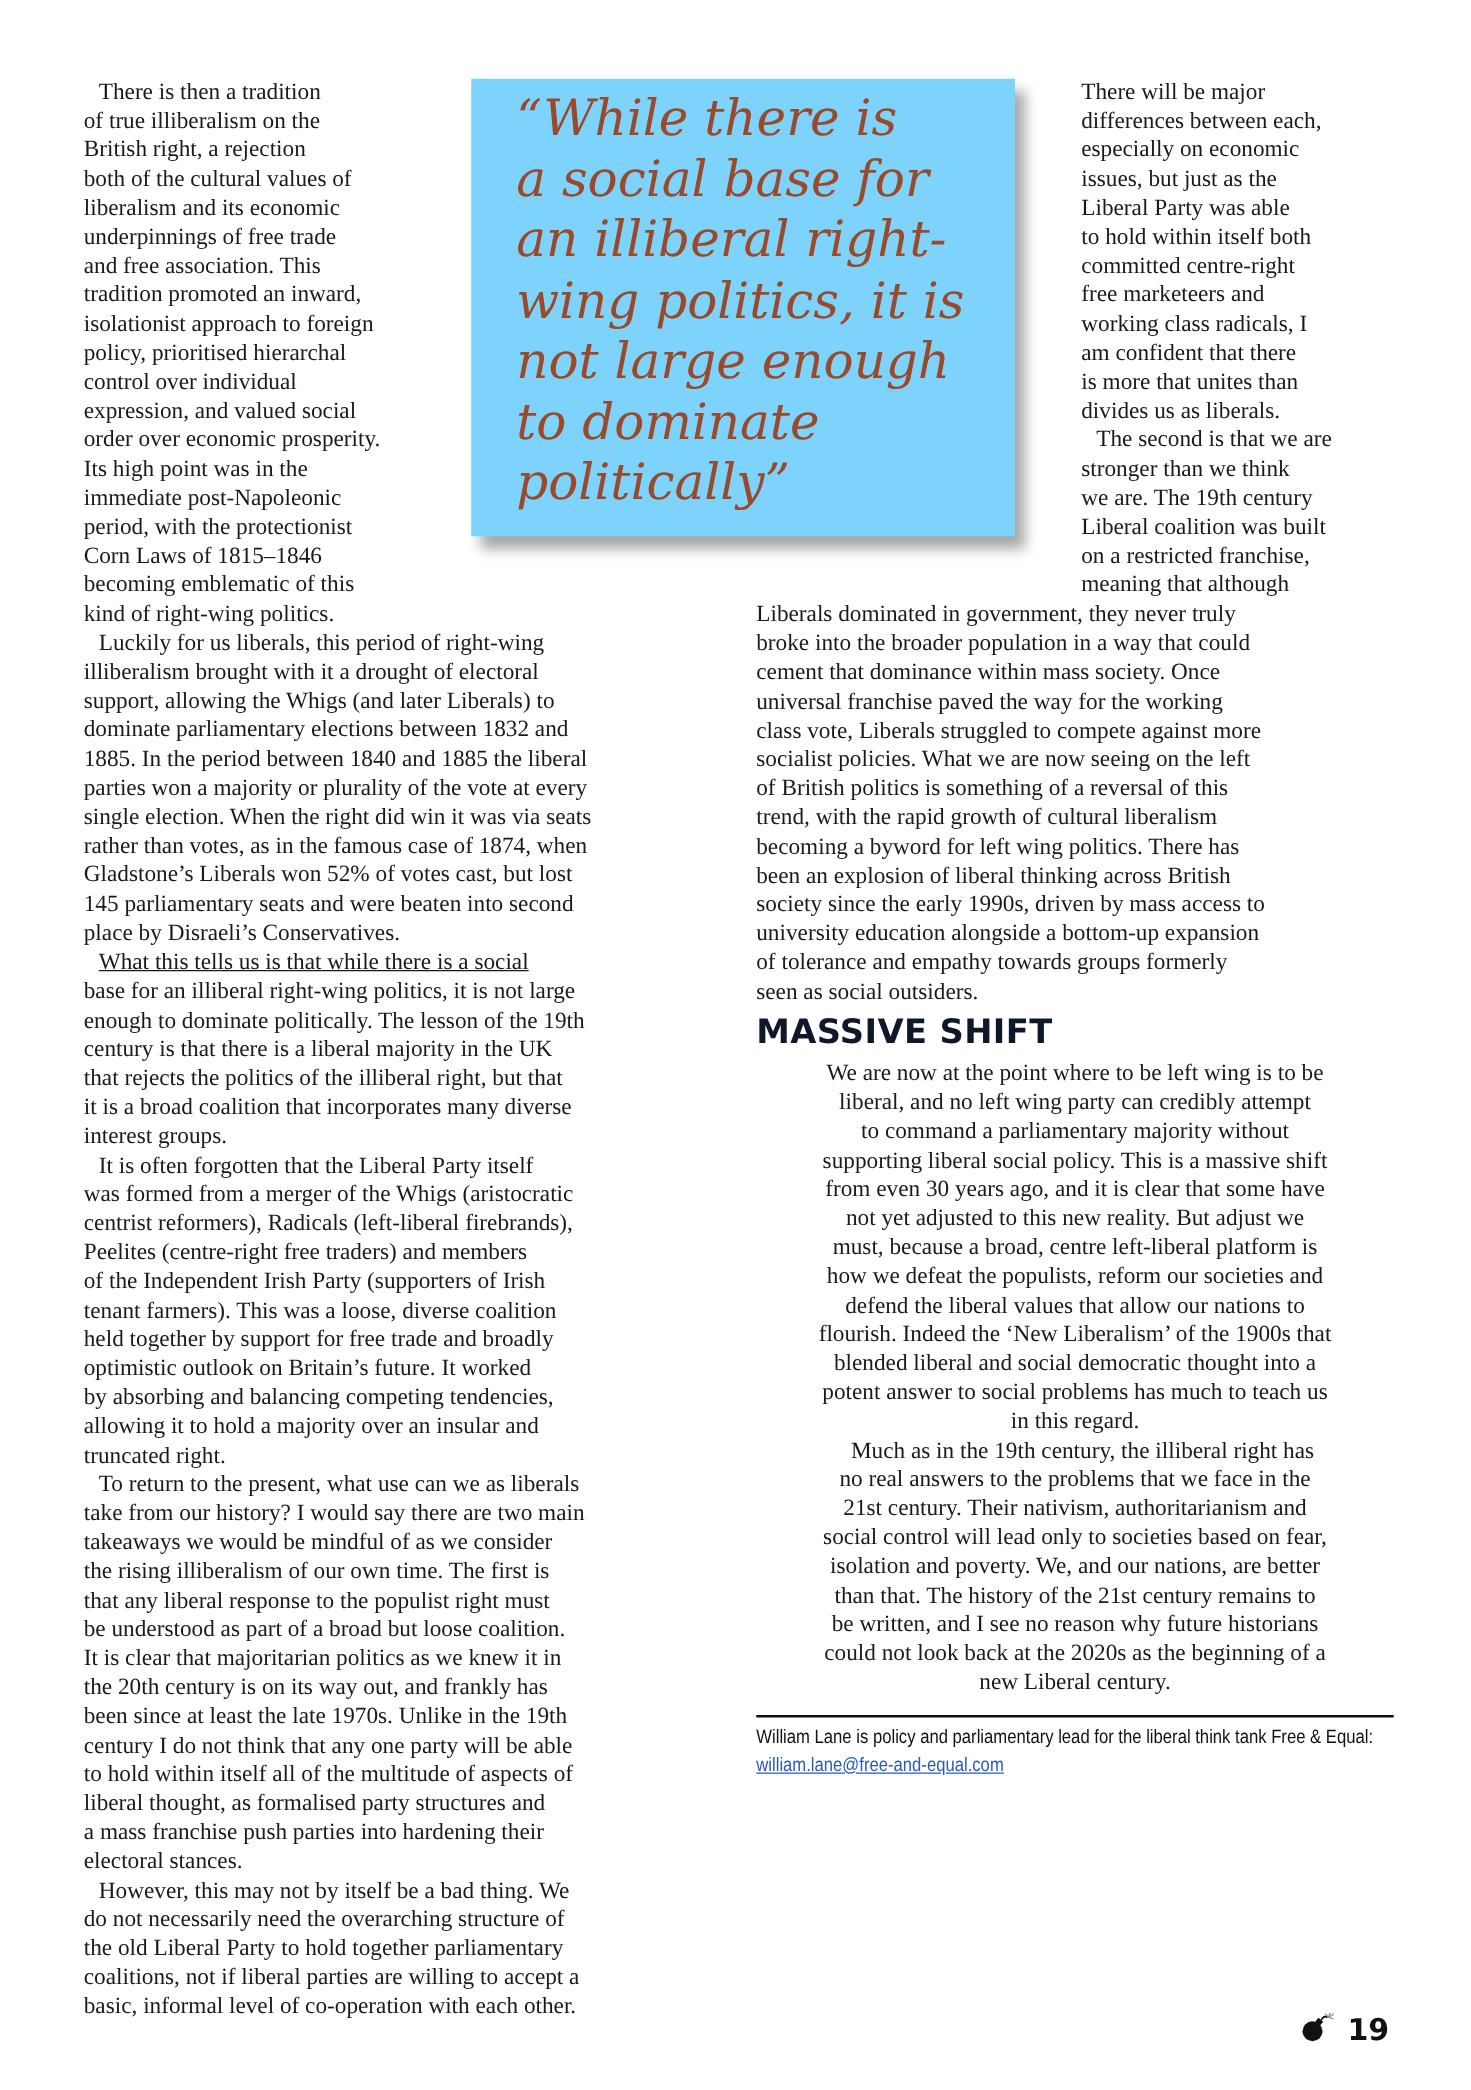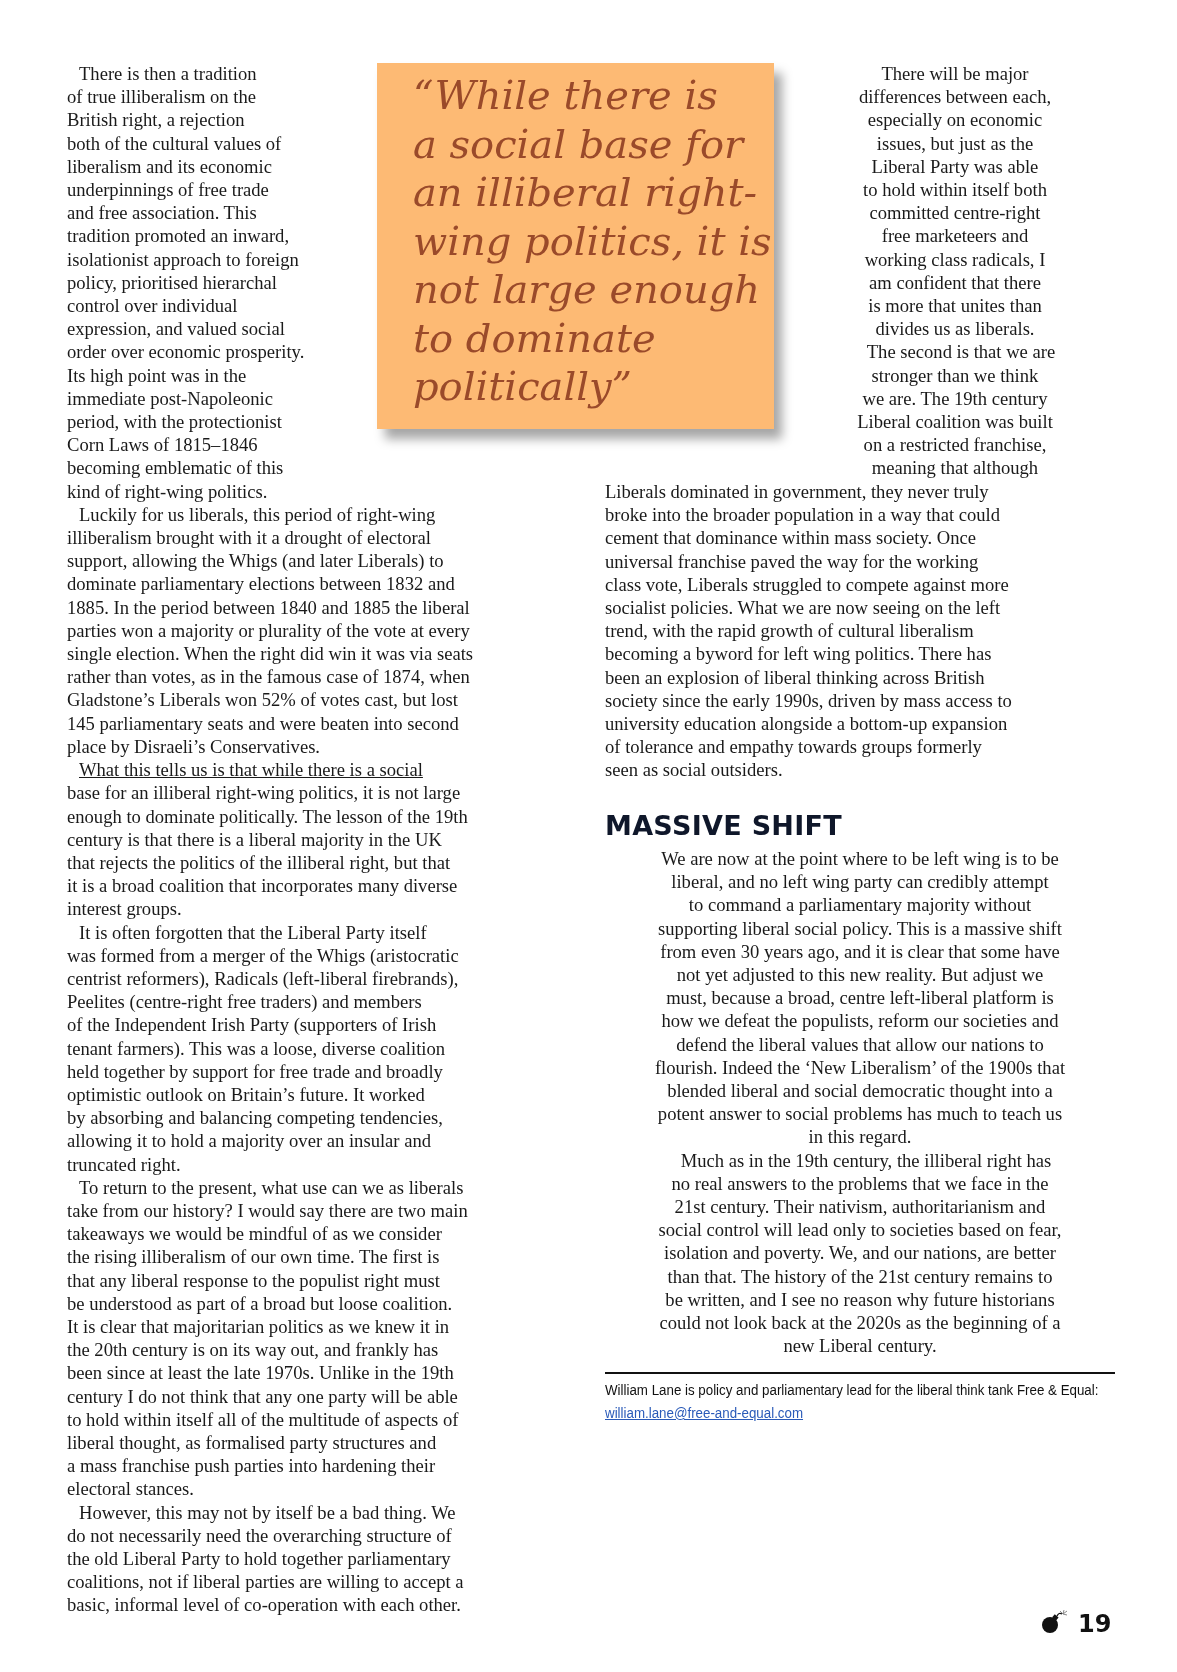--- a/index.html
+++ b/index.html
@@ -1,22 +1,22 @@
 <!DOCTYPE html>
 <html><head>
 <meta charset="utf-8">
 <style>
   html,body{margin:0;padding:0;background:#fff;}
   body{width:1177px;height:1672px;position:relative;overflow:hidden;font-family:"DejaVu Serif","Liberation Serif",serif;color:#1a1a1a;}
   .col{position:absolute;font-family:"Liberation Serif","DejaVu Serif",serif;font-size:18.6px;line-height:23.2px;}
   .line{display:block;white-space:nowrap;}
   #left{left:67px;top:62px;width:510px;}
   #right{left:605px;top:62px;width:510px;}
-  #right-top{left:825px;top:62px;width:260px;text-align:center;}
-  .pull{position:absolute;left:377px;top:63px;width:397px;height:366px;background:#fdba74;box-shadow:8px 10px 10px rgba(0,0,0,0.35);}
+  #right-top{left:865px;top:62px;width:260px;}
+  .pull{position:absolute;left:377px;top:63px;width:435px;height:366px;background:#7dd3fc;box-shadow:8px 10px 10px rgba(0,0,0,0.35);}
   .pull-text{position:absolute;left:36px;top:8px;font-family:"DejaVu Serif","Liberation Serif",serif;font-style:italic;font-size:40px;line-height:48.5px;color:#9a4a2a;white-space:pre;}
   h2{position:absolute;left:605px;top:810px;margin:0;font-family:"DejaVu Sans","Liberation Sans",sans-serif;font-weight:bold;font-size:27px;letter-spacing:0.3px;color:#0f172a;}
   .bio{position:absolute;left:605px;top:1372px;width:510px;border-top:2.5px solid #111;padding-top:4px;font-family:"Liberation Sans Narrow","Liberation Sans","DejaVu Sans",sans-serif;font-size:15.5px;line-height:23px;color:#111;transform:scaleX(0.86);transform-origin:left top;width:593px;}
   .bio a{color:#2a5ab8;text-decoration:underline;}
   .pageno{position:absolute;left:1040px;top:1610px;display:flex;align-items:center;gap:10px;}
   .pageno .num{font-family:"DejaVu Sans","Liberation Sans",sans-serif;font-weight:bold;font-size:24px;color:#111;}
 </style>
 </head>
 <body>
 
@@ -119,20 +119,21 @@
     <span class="line">on a restricted franchise,</span>
     <span class="line">meaning that although</span>
   </div>
 <div class="col" id="right" style="top:480px;">
     <span class="line">Liberals dominated in government, they never truly</span>
     <span class="line">broke into the broader population in a way that could</span>
     <span class="line">cement that dominance within mass society. Once</span>
     <span class="line">universal franchise paved the way for the working</span>
     <span class="line">class vote, Liberals struggled to compete against more</span>
     <span class="line">socialist policies. What we are now seeing on the left</span>
+    <span class="line">of British politics is something of a reversal of this</span>
     <span class="line">trend, with the rapid growth of cultural liberalism</span>
     <span class="line">becoming a byword for left wing politics. There has</span>
     <span class="line">been an explosion of liberal thinking across British</span>
     <span class="line">society since the early 1990s, driven by mass access to</span>
     <span class="line">university education alongside a bottom-up expansion</span>
     <span class="line">of tolerance and empathy towards groups formerly</span>
     <span class="line">seen as social outsiders.</span>
   </div>
 
 <h2>MASSIVE SHIFT</h2>

